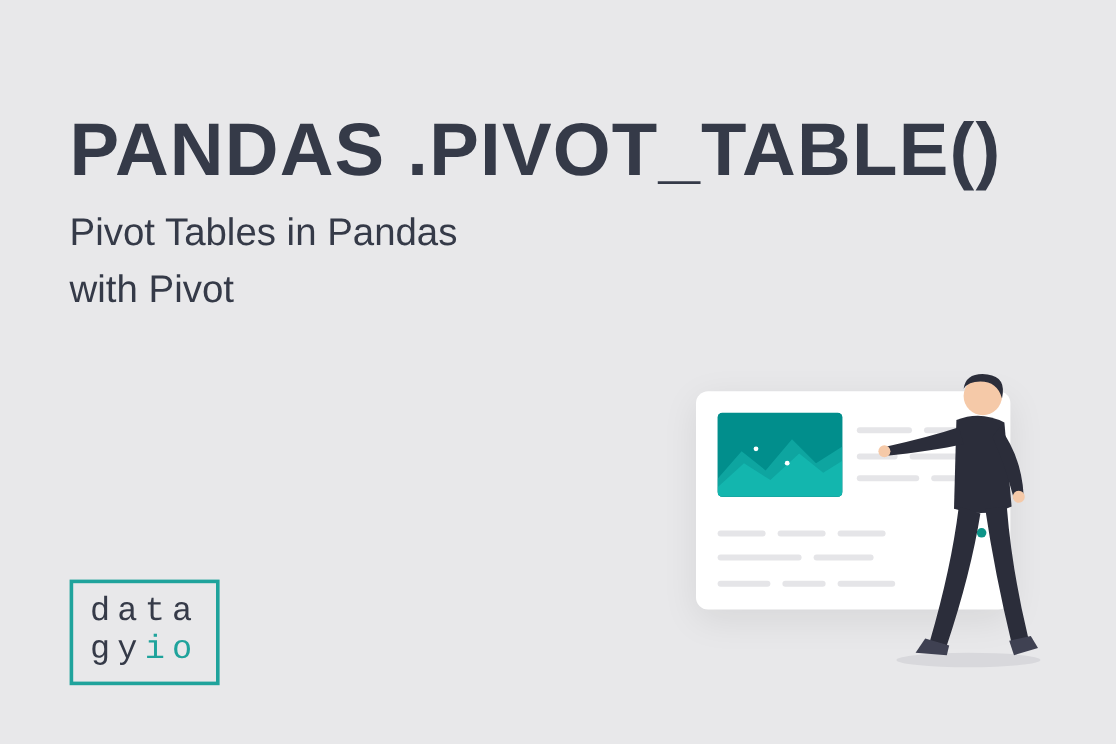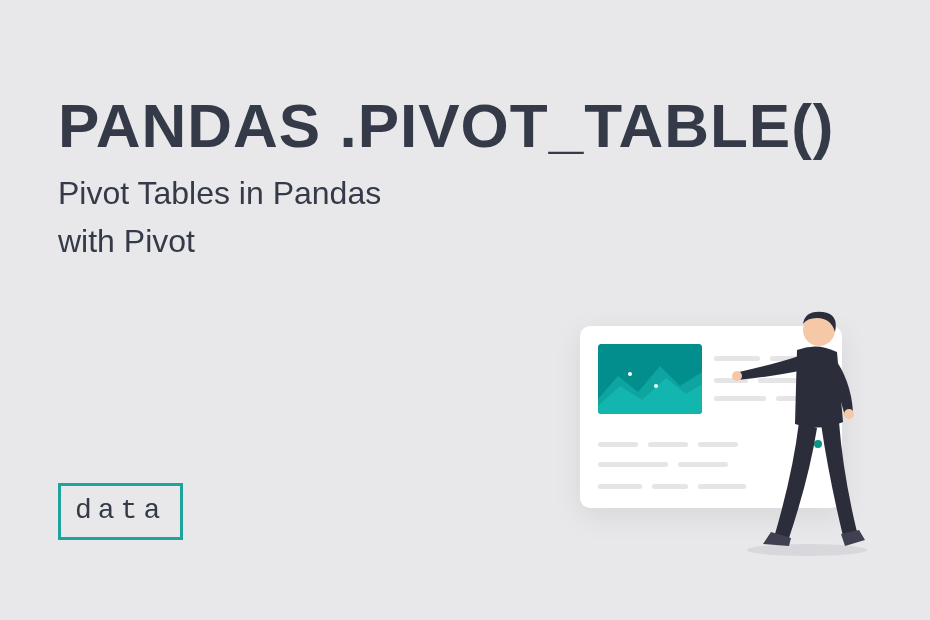--- a/index.html
+++ b/index.html
@@ -114,20 +114,21 @@
 <div class="content">
   <h1 class="title">PANDAS .PIVOT_TABLE()</h1>
   <p class="subtitle">
     <span>Pivot Tables in Pandas</span><br>
     <span>with Pivot</span>
   </p>
 </div>
 
 <div class="logo">
   <div>data</div>
+  <div><span>gy</span><span class="io">io</span></div>
 </div>
 
 <div class="illustration">
   <div class="panel">
     <div class="chart">
       <svg viewBox="0 0 104 70">
         <rect width="104" height="70" fill="#018e8c"></rect>
         <path d="M0,55 L20,32 L40,48 L62,22 L82,42 L104,28 L104,70 L0,70 Z" fill="#0ea5a0"></path>
         <path d="M0,62 L22,42 L44,56 L68,34 L88,50 L104,40 L104,70 L0,70 Z" fill="#14b8b0" opacity="0.85"></path>
         <circle cx="32" cy="30" r="2" fill="#fff"></circle>

